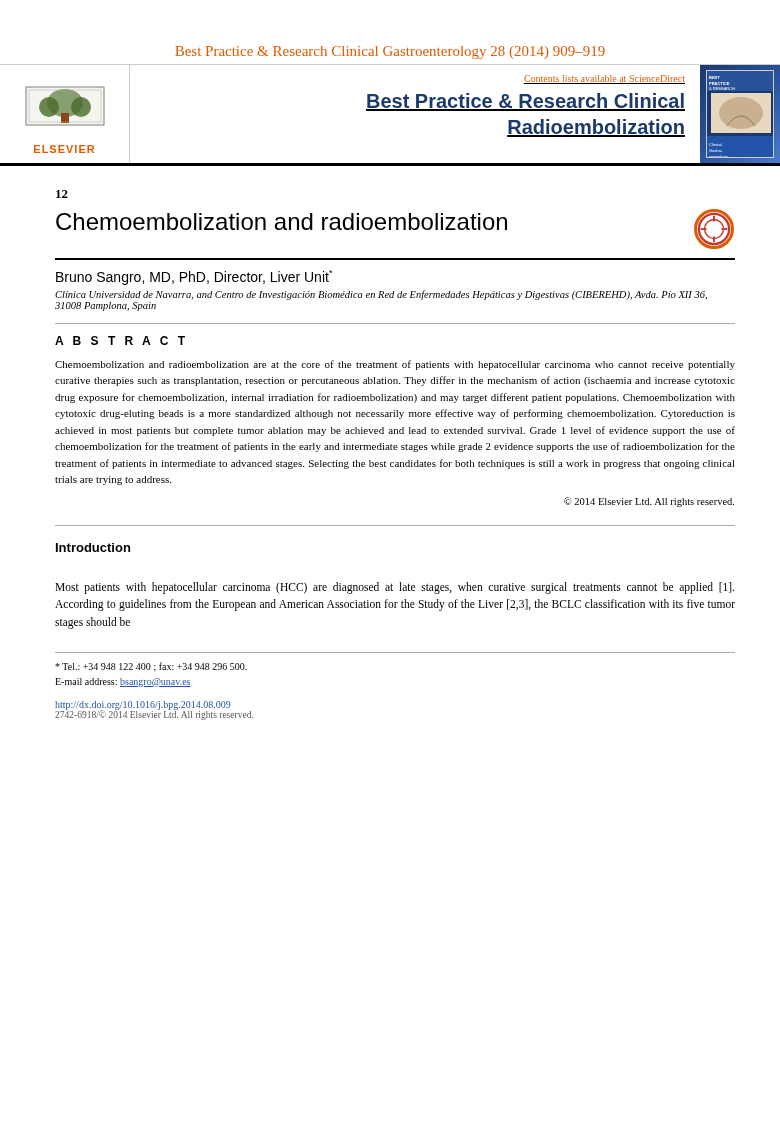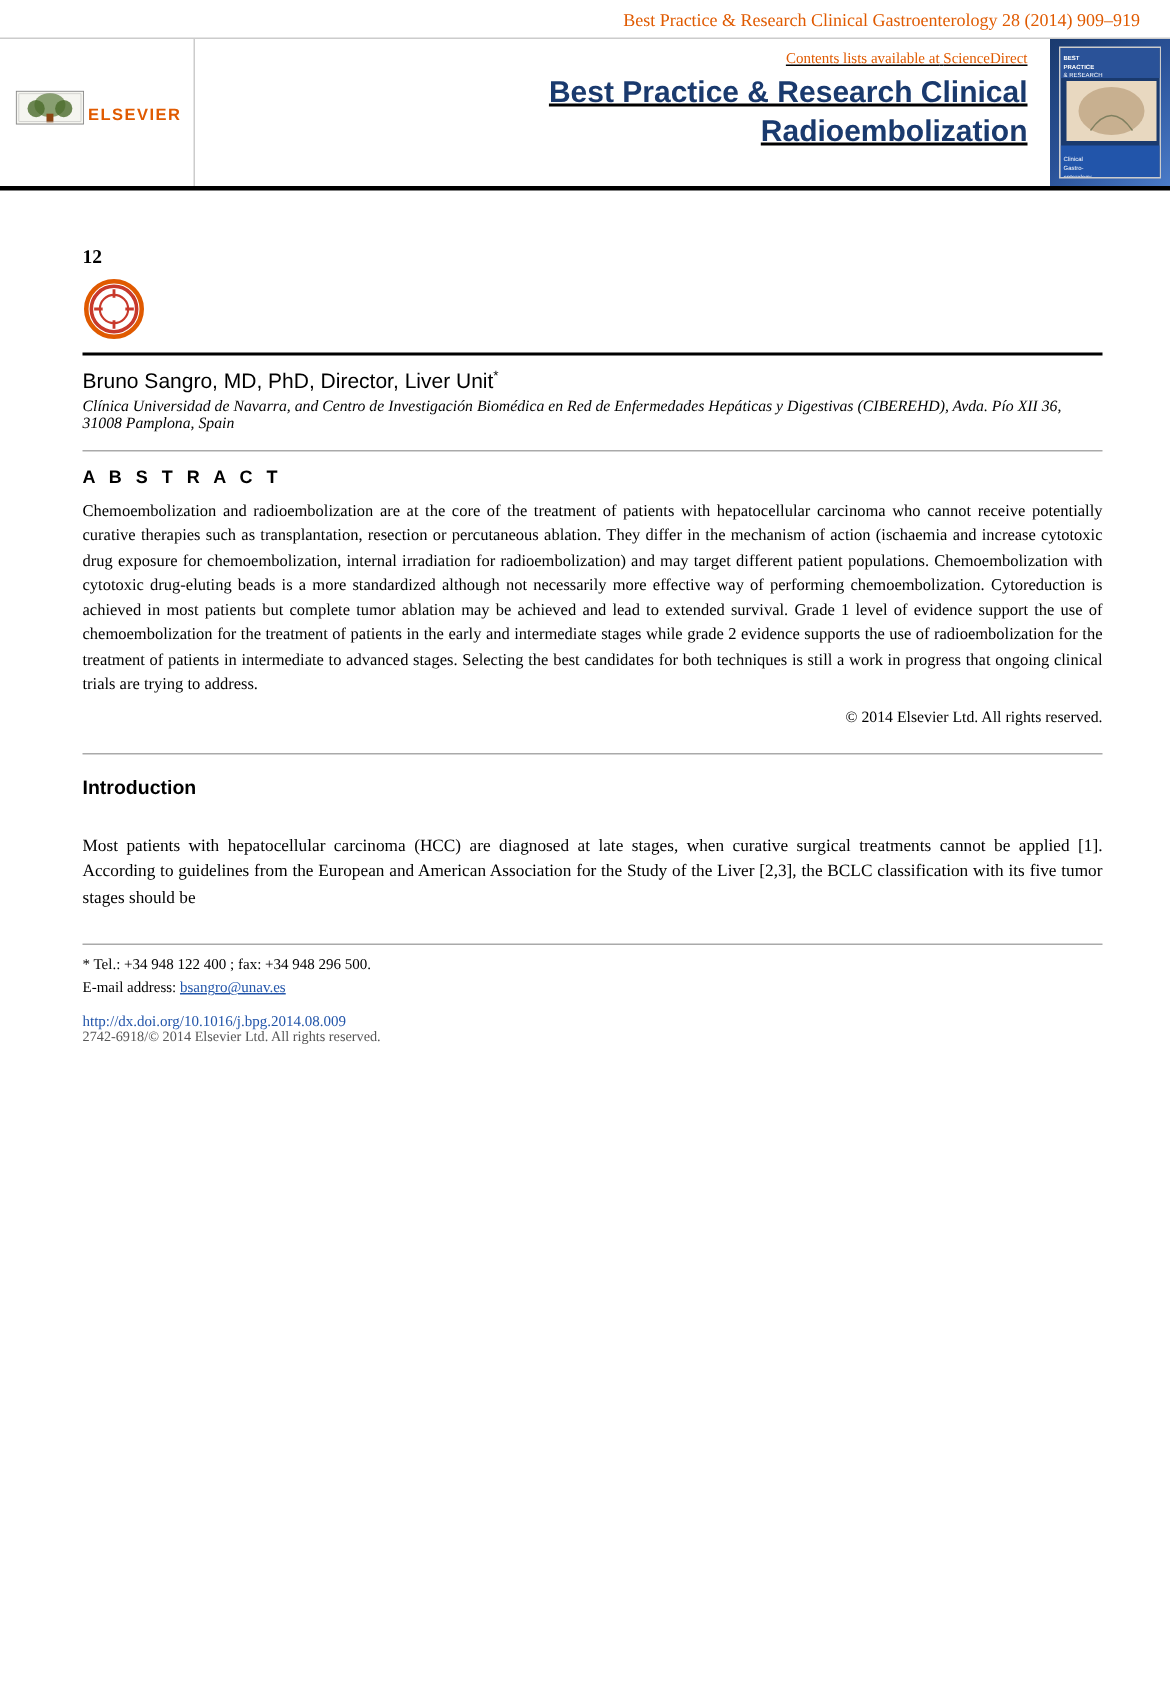--- a/index.html
+++ b/index.html
@@ -6,40 +6,41 @@
     body {
       width: 780px;
       min-height: 1134px;
       background: #fff;
       font-family: 'Times New Roman', Times, serif;
       font-size: 13px;
       color: #000;
     }
 
     .journal-header {
-      text-align: right;
+      text-align: center;
       padding: 6px 20px 4px;
-      font-size: 12px;
+      font-size: 15px;
       color: #e05a00;
       border-bottom: 1px solid #ccc;
+      margin-top: 37px;
     }
 
     .publisher-banner {
       display: flex;
       align-items: stretch;
       border-bottom: 3px solid #000;
       margin: 0;
     }
 
     .elsevier-logo {
       width: 130px;
       min-height: 90px;
       background: #fff;
       display: flex;
-      flex-direction: row;
+      flex-direction: column;
       align-items: center;
       justify-content: flex-end;
       padding: 8px;
       border-right: 1px solid #ccc;
     }
 
     .elsevier-text {
       font-family: Arial, sans-serif;
       font-size: 11px;
       color: #e05a00;
@@ -107,21 +108,21 @@
       position: absolute;
       top: 2px;
       right: 2px;
       font-size: 4px;
       color: #ffd700;
       font-weight: bold;
       text-align: right;
     }
 
     .page-content {
-      padding: 36px 45px 20px 55px;
+      padding: 20px 45px 20px 55px;
     }
 
     .article-number {
       font-size: 13px;
       font-weight: bold;
       margin-bottom: 6px;
       color: #000;
     }
 
     .article-title-row {
@@ -356,20 +357,21 @@
       </svg>
     </div>
   </div>
 </div>
 
 <div class="page-content">
 
   <div class="article-number">12</div>
 
   <div class="article-title-row">
+    <h1 class="article-title">Chemoembolization and radioembolization</h1>
     <div class="crossmark-badge">
       <div class="crossmark-circle">
         <svg width="36" height="36" viewBox="0 0 36 36">
           <circle cx="18" cy="18" r="16" fill="none" stroke="#c8392b" stroke-width="2.5"></circle>
           <circle cx="18" cy="18" r="10" fill="none" stroke="#c8392b" stroke-width="1.5"></circle>
           <line x1="18" y1="4" x2="18" y2="10" stroke="#c8392b" stroke-width="2"></line>
           <line x1="18" y1="26" x2="18" y2="32" stroke="#c8392b" stroke-width="2"></line>
           <line x1="4" y1="18" x2="10" y2="18" stroke="#c8392b" stroke-width="2"></line>
           <line x1="26" y1="18" x2="32" y2="18" stroke="#c8392b" stroke-width="2"></line>
         </svg>

